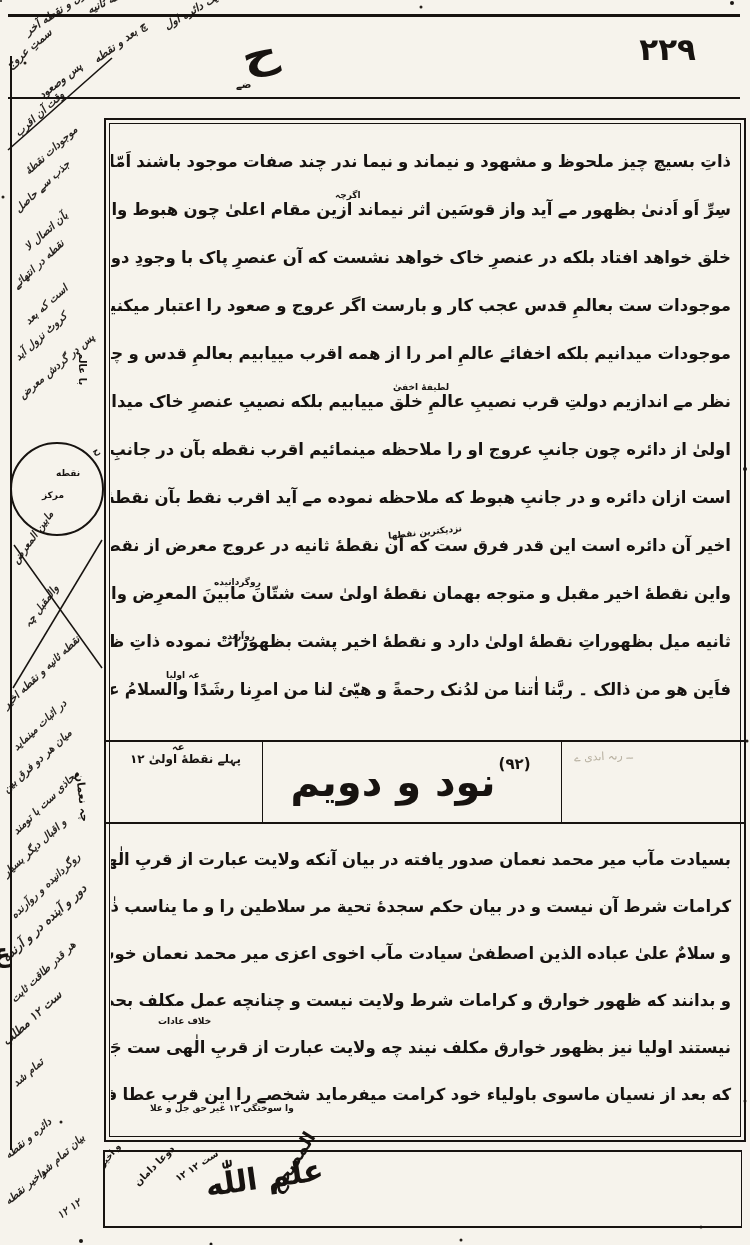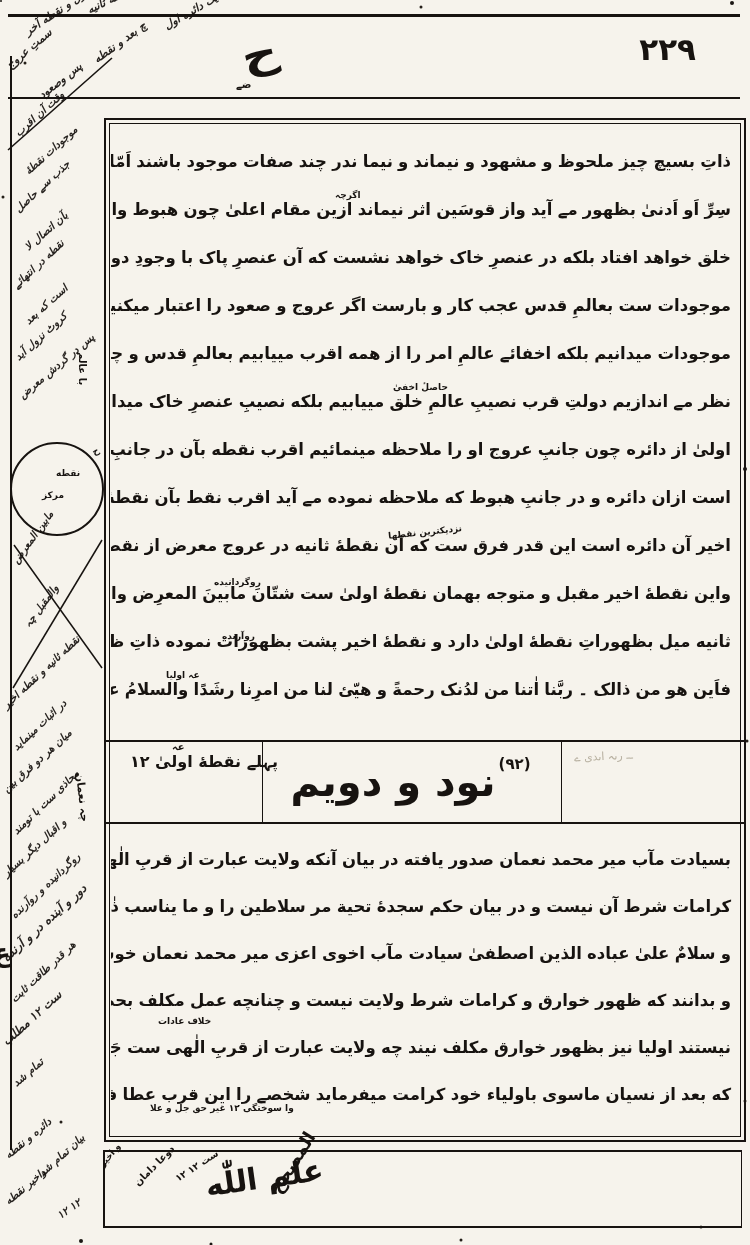--- a/index.html
+++ b/index.html
@@ -30,21 +30,21 @@
   .heading-band{position:absolute;left:0;right:0;top:620px;height:84px;
                 border-top:2px solid #171310;border-bottom:2px solid #171310;
                 display:flex;direction:ltr;box-sizing:border-box;}
   .h-left{width:156px;border-right:1.5px solid #171310;position:relative;}
   .h-mid{width:298px;border-right:1.5px solid #171310;display:flex;align-items:center;
          justify-content:center;overflow:visible;}
   .h-right{flex:1;position:relative;}
   .h-title{direction:rtl;font-size:40px;font-weight:bold;letter-spacing:-1px;white-space:nowrap;
            display:flex;align-items:center;}
   .h-title .sup{font-size:15px;transform:translateY(-18px);margin:12px 3px;}
-  .side-note{position:absolute;left:24px;top:10px;font-size:16px;font-weight:bold;direction:rtl;white-space:nowrap;}
+  .side-note{position:absolute;left:24px;top:10px;font-size:12px;font-weight:bold;direction:rtl;white-space:nowrap;}
   .side-mark{position:absolute;left:66px;top:-1px;font-size:10px;font-weight:bold;}
   .faint-note{position:absolute;left:12px;top:8px;font-size:11px;color:#b7b0a0;direction:rtl;
               transform:rotate(-3deg);white-space:nowrap;letter-spacing:3px;}
 
   
   .inote{position:absolute;font-size:9px;font-weight:bold;direction:rtl;white-space:nowrap;z-index:5;}
 
   
   .margin-col{position:absolute;left:10px;top:56px;width:94px;height:1094px;
               border-left:2px solid #171310;}
@@ -172,21 +172,21 @@
       <div class="tline">بسیادت مآب میر محمد نعمان صدور یافته در بیان آنکه ولایت عبارت از قربِ الٰهی ست و خوارق و</div>
       <div class="tline">کرامات شرط آن نیست و در بیان حکم سجدهٔ تحیة مر سلاطین را و ما یناسب ذٰلک ۔ اَلحَمدُ لِلّٰه</div>
       <div class="tline">و سلامٌ علیٰ عباده الذین اصطفیٰ سیادت مآب اخوی اعزی میر محمد نعمان خوش وقت باشند</div>
       <div class="tline">و بدانند که ظهور خوارق و کرامات شرط ولایت نیست و چنانچه عمل مکلف بحصول خوارق و کرامات</div>
       <div class="tline">نیستند اولیا نیز بظهور خوارق مکلف نیند چه ولایت عبارت از قربِ الٰهی ست جَلّ سلطانُه</div>
       <div class="tline">که بعد از نسیان ماسوی باولیاء خود کرامت میفرماید شخصے را این قرب عطا فرمایند واز احوال</div>
     </div>
   </div>
 
   <div class="inote" style="left:335px;top:190px;">اگرچہ</div>
-  <div class="inote" style="left:393px;top:382px;">حاصلٔ اخفیٰ</div>
+  <div class="inote" style="left:393px;top:382px;">لطیفهٔ اخفیٰ</div>
   <div class="inote" style="left:388px;top:527px;transform:rotate(-6deg);">نزدیکترین نقطها</div>
   <div class="inote" style="left:214px;top:577px;">روگردانیده</div>
   <div class="inote" style="left:222px;top:631px;">روآرنده</div>
   <div class="inote" style="left:166px;top:670px;">عہ اولیا</div>
   <div class="inote" style="left:158px;top:1016px;">خلاف عادات</div>
   <div class="inote" style="left:150px;top:1103px;">وا سوختگی ۱۲ غیر حق جل و علا</div>
 
   <div class="bottom-band"></div>
   <div class="sig" style="left:128px;top:1160px;font-size:10px;transform:rotate(-45deg);">دوعا دامان</div>
   <div class="sig" style="left:96px;top:1150px;font-size:9px;transform:rotate(-50deg);">و اخیر</div>

